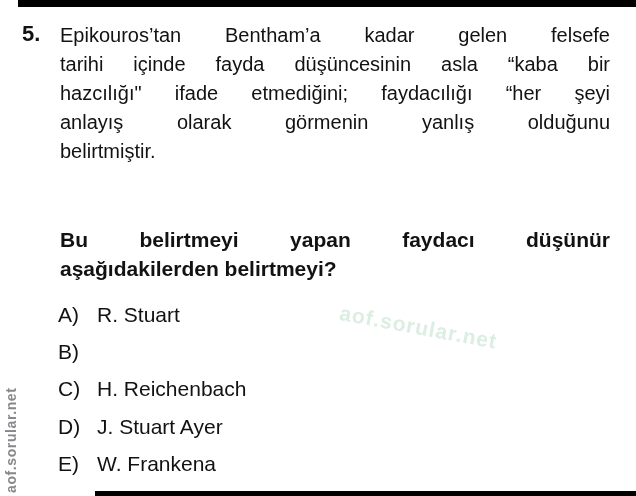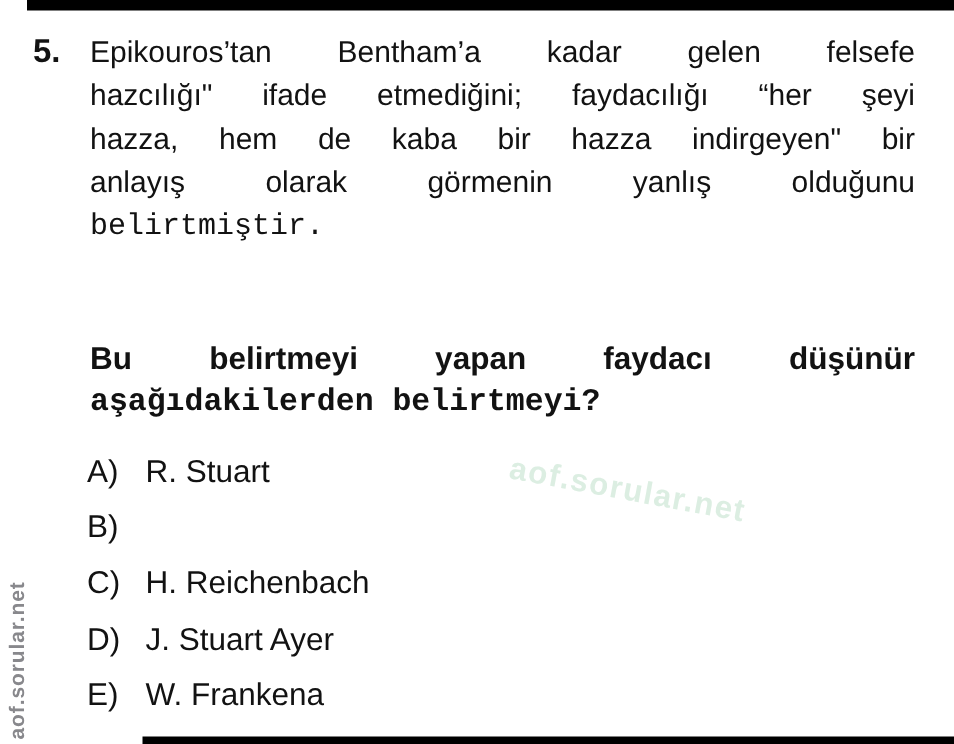--- a/index.html
+++ b/index.html
@@ -37,21 +37,21 @@
   }
   .prompt {
     position: absolute;
     left: 60px; top: 225px; width: 550px;
     font-size: 21px;
     line-height: 29px;
     font-weight: bold;
     z-index: 2;
   }
   .line { text-align: justify; text-align-last: justify; }
-  .line.last { text-align: left; text-align-last: left; font-family: Liberation Mono, monospace; }
+  .line.last { text-align: left; text-align-last: left; }
   .options {
     position: absolute;
     left: 58px; top: 296px; width: 560px;
     z-index: 2;
   }
   .opt-row {
     display: flex;
     align-items: center;
     height: 37.4px;
     font-size: 21px;
@@ -89,22 +89,22 @@
   <div class="topbar" style="background: rgb(0, 0, 0);"></div>
   <div class="bottombar" style="background: rgb(0, 0, 0);"></div>
 
   <div class="wm-diag" style="color: rgb(220, 238, 226);">aof.sorular.net</div>
   <div class="wm-vert" style="color: rgb(136, 136, 140);">aof.sorular.net</div>
 
   <div class="qnum">5.</div>
 
   <div class="para" id="para">
       <div class="line">Epikouros’tan Bentham’a kadar gelen felsefe</div>
+      <div class="line">tarihi içinde fayda düşüncesinin asla “kaba bir</div>
       <div class="line">hazcılığı" ifade etmediğini; faydacılığı “her şeyi</div>
-      <div class="line">hazza, hem de kaba bir hazza indirgeyen" bir</div>
       <div class="line">anlayış olarak görmenin yanlış olduğunu</div>
       <div class="line last">belirtmiştir.</div>
     </div>
 
   <div class="prompt" id="prompt">
       <div class="line">Bu belirtmeyi yapan faydacı düşünür</div>
       <div class="line last">aşağıdakilerden belirtmeyi?</div>
     </div>
 
   <div class="options" id="options">

